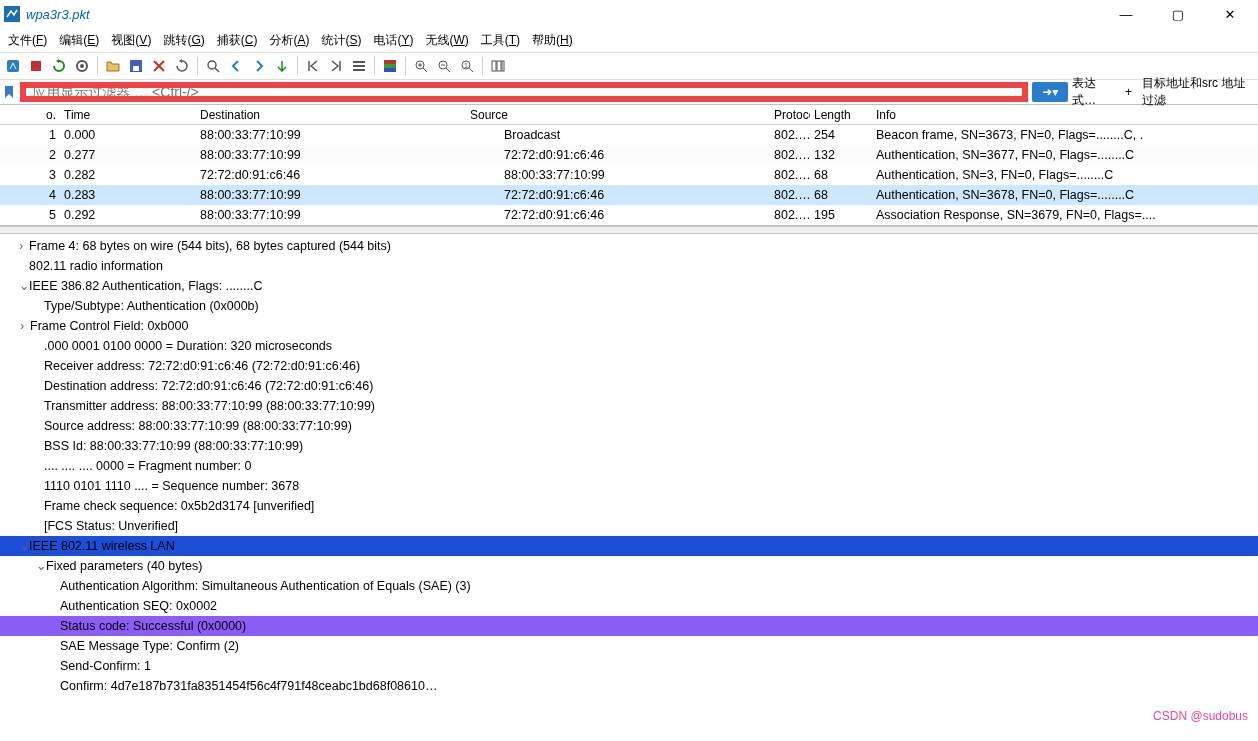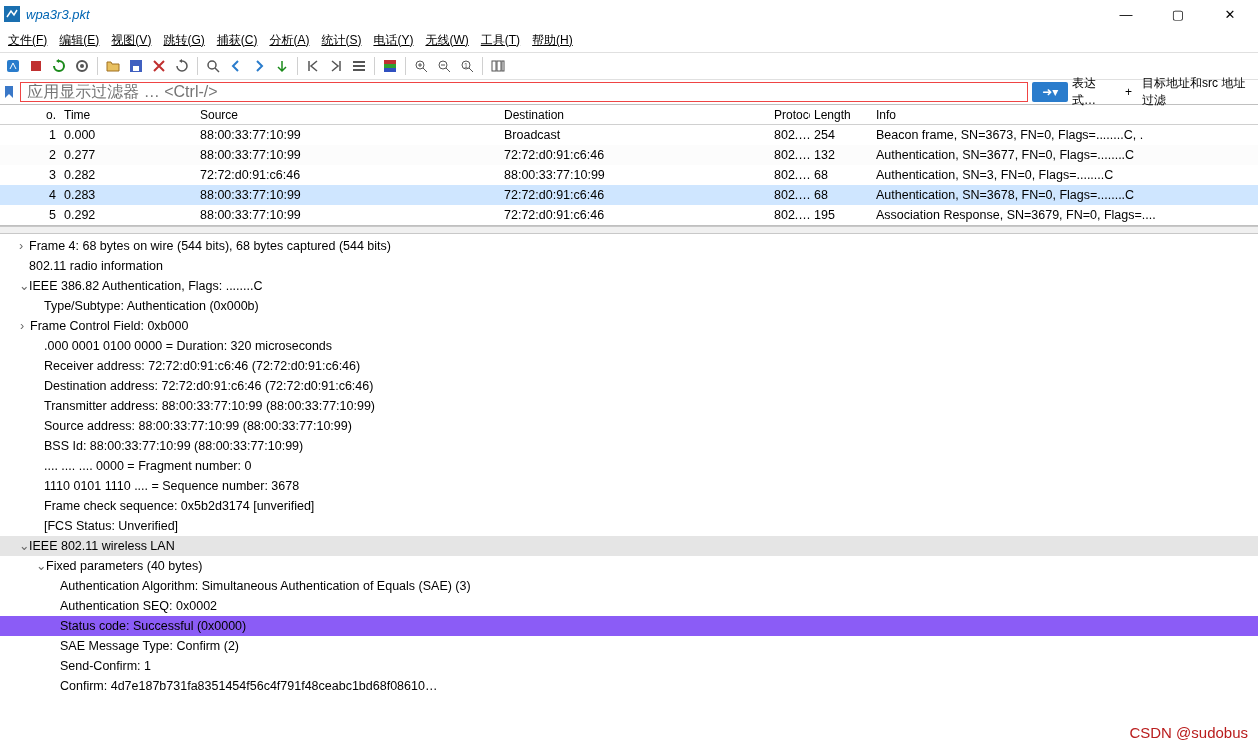--- a/index.html
+++ b/index.html
@@ -2,51 +2,51 @@
 <html><head>
 <meta charset="utf-8">
 <style>
 * { margin: 0; padding: 0; box-sizing: border-box; font-family: "Microsoft YaHei", sans-serif; }
 body { width: 1258px; height: 741px; background: #fff; overflow: hidden; position: relative; font-size: 12px; color: #000; }
 .titlebar { height: 28px; display: flex; align-items: center; padding: 0 4px; background: #fff; }
 .titlebar .appicon { width: 16px; height: 16px; margin-right: 6px; display:inline-flex;align-items:center;justify-content:center;}
 .titlebar .title { color: #0065b3; font-size: 13px; font-style: italic; }
 .winbtns { margin-left: auto; display: flex; gap: 28px; padding-right: 12px; }
 .winbtn { width: 24px; height: 20px; display: flex; align-items: center; justify-content: center; cursor: pointer; font-size: 13px;}
-.menubar { height: 24px; display: flex; align-items: center; padding: 0 2px; font-size: 12px; text-decoration: underline; }
+.menubar { height: 24px; display: flex; align-items: center; padding: 0 2px; font-size: 12px; }
 .menubar .menu-item { padding: 2px 6px; cursor: pointer; }
 .menubar .menu-item u { text-decoration: underline; }
 .toolbar { height: 28px; display: flex; align-items: center; gap: 1px; padding: 0 2px; border-top: 1px solid #e0e0e0; border-bottom: 1px solid #e0e0e0; background: #fff;}
 .tbtn { width: 22px; height: 22px; display: flex; align-items: center; justify-content: center; border: 1px solid transparent; cursor: pointer; }
 .tsep { width: 1px; height: 18px; background: #d0d0d0; margin: 0 3px; }
 .filterbar { height: 24px; display: flex; align-items: center; gap: 4px; padding: 0 2px;  }
 .filterbar .bm { width: 16px; height: 16px; display:flex;align-items:center;justify-content:center; cursor:pointer;}
-.filterbar input { flex: 0 0 1008px; height: 20px; border: 1px solid #ef4444; padding: 0 6px; font-size: 16px; color: #888; }
+.filterbar input { flex: 0 0 1008px; height: 20px; border: 6px solid #ef4444; padding: 0 6px; font-size: 14px; color: #888; }
 .arrow-btn { width: 40px;height:20px;background:#2a7ccc;display:flex;align-items:center;justify-content:center;color:#fff;cursor:pointer;border-radius:2px;}
 .fr-label { cursor:pointer; }
 .plusbtn{ padding:0 6px;cursor:pointer;}
 .packet-list { border-top: 1px solid #c0c0c0; border-bottom: 1px solid #c0c0c0; }
 .plist-header { display: flex; height: 20px; align-items: center; border-bottom: 1px solid #d0d0d0; background: #fff; font-size: 12px;}
 .plist-header .col, .plist-row .col { padding: 0 4px; white-space: nowrap; overflow: hidden; }
 .c-no{width:60px;text-align:right;} .c-time{width:136px;} .c-src{width:304px;} .c-dst{width:270px;} .c-proto{width:40px;} .c-len{width:62px;text-align:left;padding-right:10px;} .c-info{flex:1;}
 .plist-body { font-family: Consolas, monospace; font-size: 12.5px; }
 .plist-row { display: flex; height: 20px; align-items: center; }
 .plist-row:nth-child(odd){background:#fff;} .plist-row:nth-child(even){background:#fcfcfc;}
 .plist-row.sel { background: #cfe6ff !important; }
 .splitter { height: 8px; background: #f0f0f0; border-top: 1px solid #c8c8c8;border-bottom:1px solid #c8c8c8; cursor: row-resize; }
 .details { font-family: Consolas, monospace; font-size: 12.5px; line-height: 20px; padding: 2px 0; height: 474px; overflow: hidden;}
 .d-row { padding-left: 19px; white-space: pre; }
 .d-row.caret::before { content: "›"; display:inline-block;width:10px;color:#666; }
 .d-row.caret-open::before { content: "⌄"; display:inline-block;width:10px;color:#666; }
 .d-row.nocaret::before { content: ""; display:inline-block;width:10px; }
 .d-row.ind1 { padding-left: 34px; }
 .d-row.ind2 { padding-left: 50px; }
 .d-row.hl { background: #8b5cf6; }
-.d-row.sel{ background:#e5e5e5;}
-.watermark { position: absolute; right: 10px; bottom: 0; color: #b91c1c; font-size: 15px; }
+.d-row.sel{ background:#1d4ed8;}
+.watermark { position: absolute; right: 10px; bottom: 18px; color: #ec4899; font-size: 12px; }
 .ico svg{display:block;}
 </style>
 </head>
 <body>
 
 <div class="titlebar">
   <span class="appicon ico">
       <svg width="16" height="16">
         <rect width="16" height="16" fill="#1a6fb0"></rect>
         <path d="M3 11 L7 5 L10 9 L13 4" stroke="#fff" fill="none" stroke-width="1.5"></path>
@@ -212,22 +212,22 @@
   <div class="arrow-btn">➜▾</div>
   <span class="fr-label">表达式…</span>
   <span class="plusbtn">+</span>
   <span>目标地址和src 地址过滤</span>
 </div>
 
 <div class="packet-list">
   <div class="plist-header">
     <div class="col c-no">o.</div>
     <div class="col c-time">Time</div>
+    <div class="col c-dst">Destination</div>
     <div class="col c-src">Source</div>
-    <div class="col c-dst">Destination</div>
     <div class="col c-proto">Protoco</div>
     <div class="col c-len">Length</div>
     <div class="col c-info">Info</div>
   </div>
   <div class="plist-body" id="plist-body">
       <div class="plist-row">
         <div class="col c-no">1</div>
         <div class="col c-time">0.000</div>
         <div class="col c-src">88:00:33:77:10:99</div>
         <div class="col c-dst">Broadcast</div>

